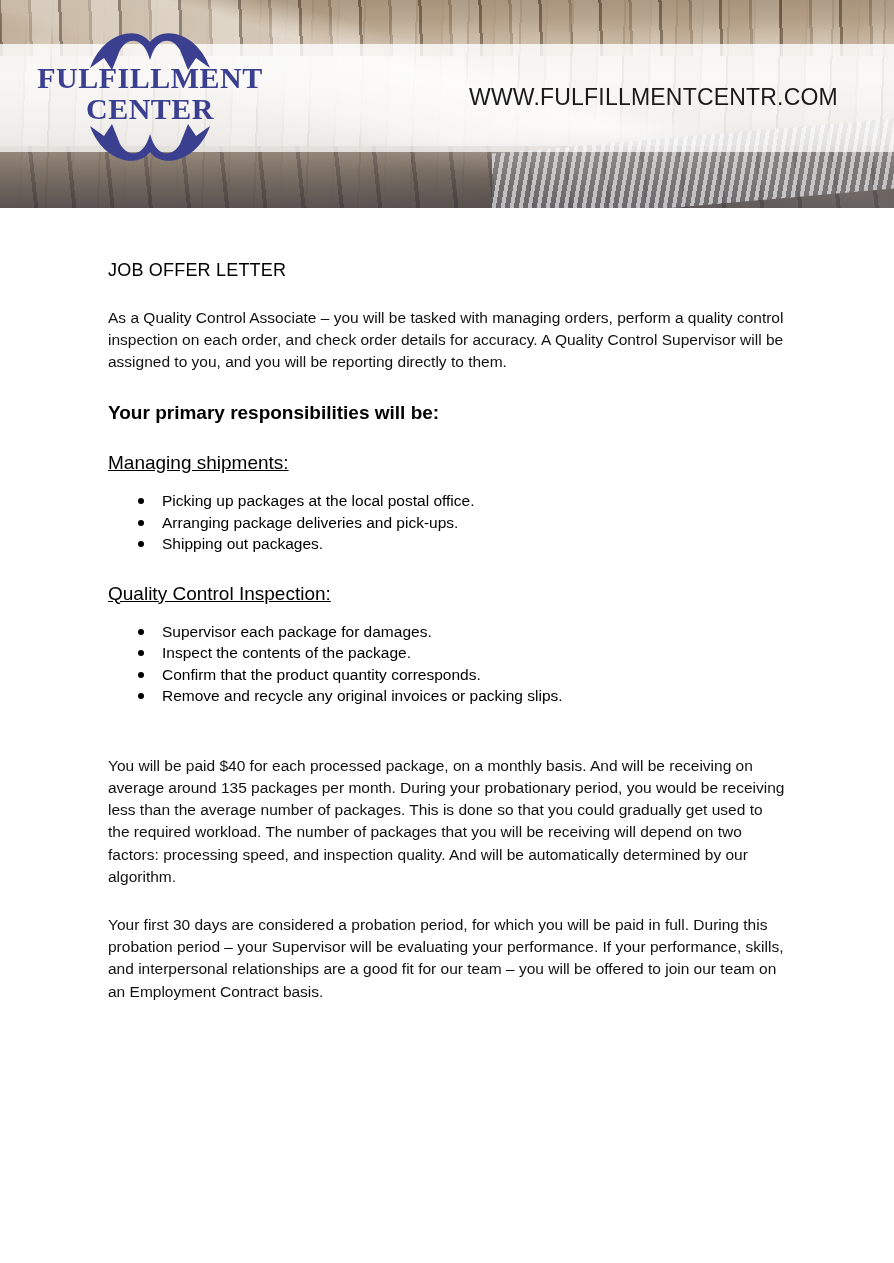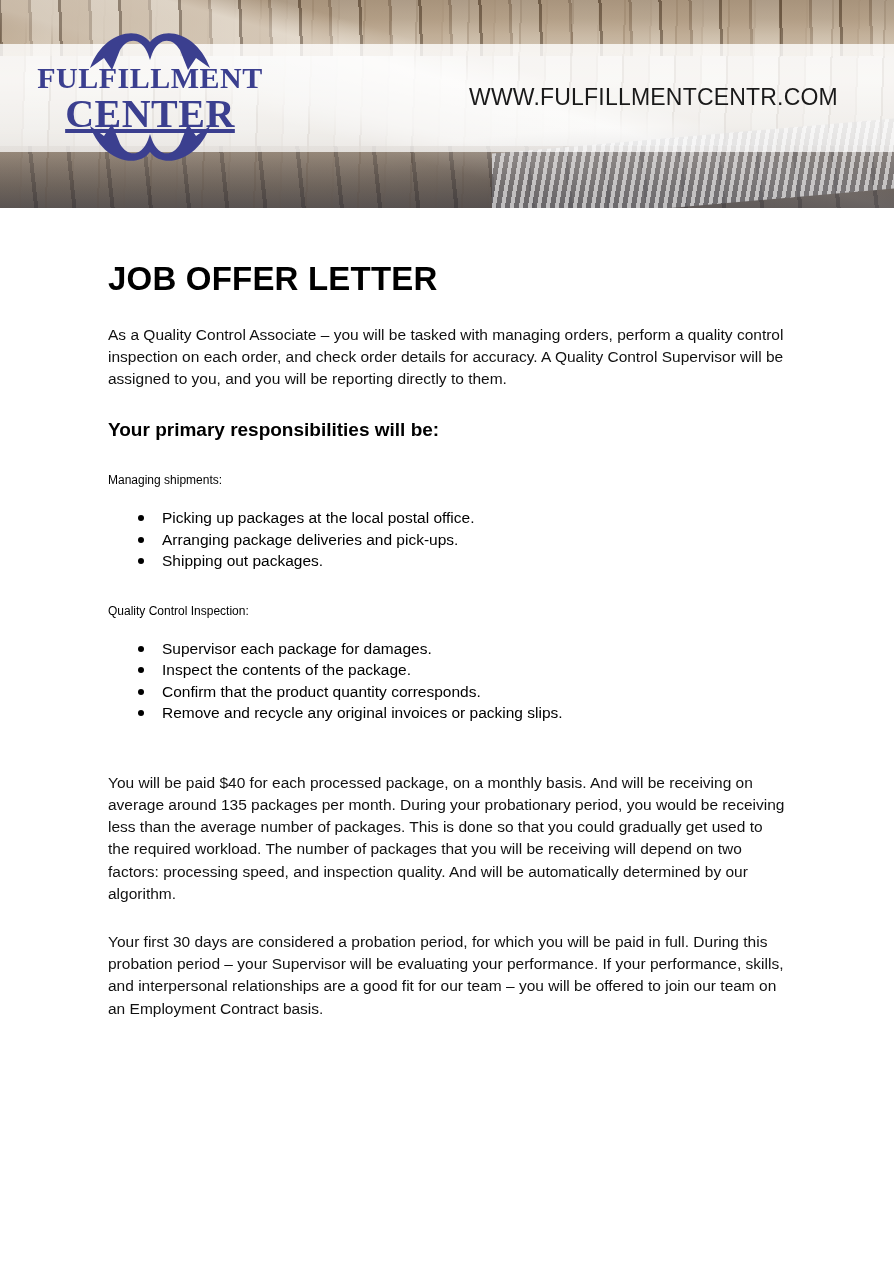--- a/index.html
+++ b/index.html
@@ -119,21 +119,21 @@
     position: absolute;
     left: 0; right: 0;
     top: 44px;
     font-family: "Liberation Serif", serif;
     font-weight: bold;
     color: #3b3f8f;
     line-height: 1.04;
     letter-spacing: 0.5px;
   }
   .logo-line1 { font-size: 30px; }
-  .logo-line2 { font-size: 40px; text-decoration: underline; }
+  .logo-line2 { font-size: 30px; }
 
   .banner-url {
     position: absolute;
     z-index: 4;
     left: 469px;
     top: 84px;
     font-family: "Liberation Sans", sans-serif;
     font-size: 23px;
     font-weight: normal;
     letter-spacing: 0.2px;
@@ -142,43 +142,44 @@
   }
 
   
   .doc {
     position: absolute;
     left: 108px;
     top: 208px;
     width: 680px;
   }
   .doc-title {
-    font-size: 33px;
-    font-weight: bold;
+    font-size: 18px;
+    font-weight: normal;
     letter-spacing: 0.2px;
     margin: 52px 0 0 0;
     color: #000;
   }
   p.para {
     font-size: 15.5px;
     line-height: 22.2px;
     margin: 26px 0 0 0;
     color: #111;
   }
   .u { text-decoration: underline; }
   .bold-head {
     font-size: 19px;
     font-weight: bold;
     line-height: 22.2px;
     margin: 28px 0 0 0;
   }
   .sec-head {
-    font-size: 12px;
+    font-size: 19px;
     line-height: 22.2px;
     margin: 28px 0 0 0;
+    text-decoration: underline;
     display: inline-block;
   }
   ul.bullets {
     list-style: none;
     margin: 16px 0 0 0;
     padding: 0;
   }
   ul.bullets li {
     font-size: 15.5px;
     line-height: 21.5px;

